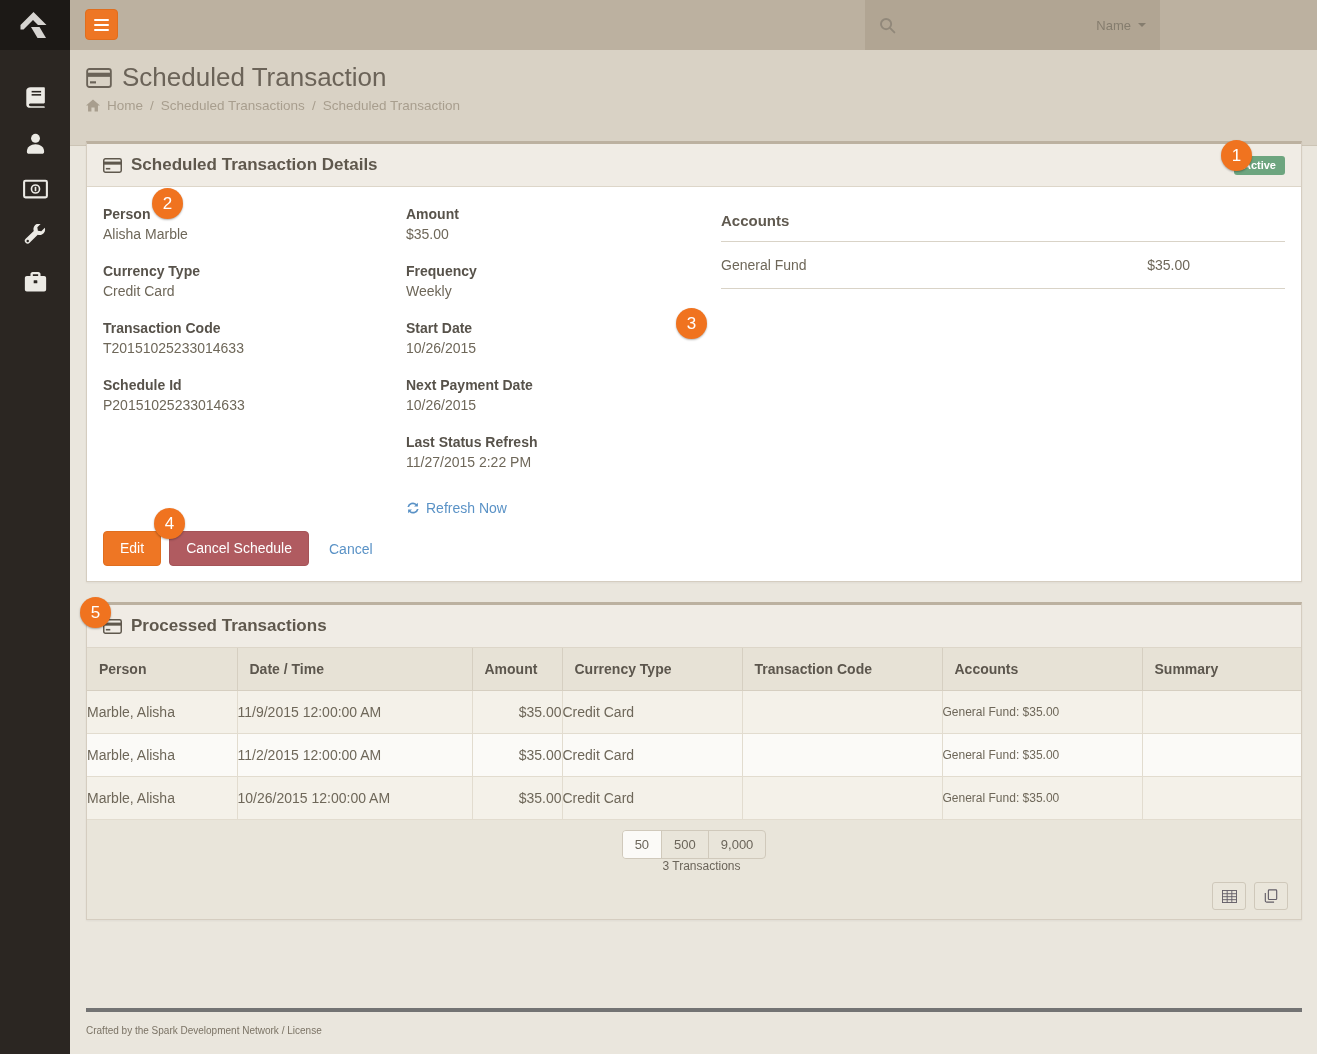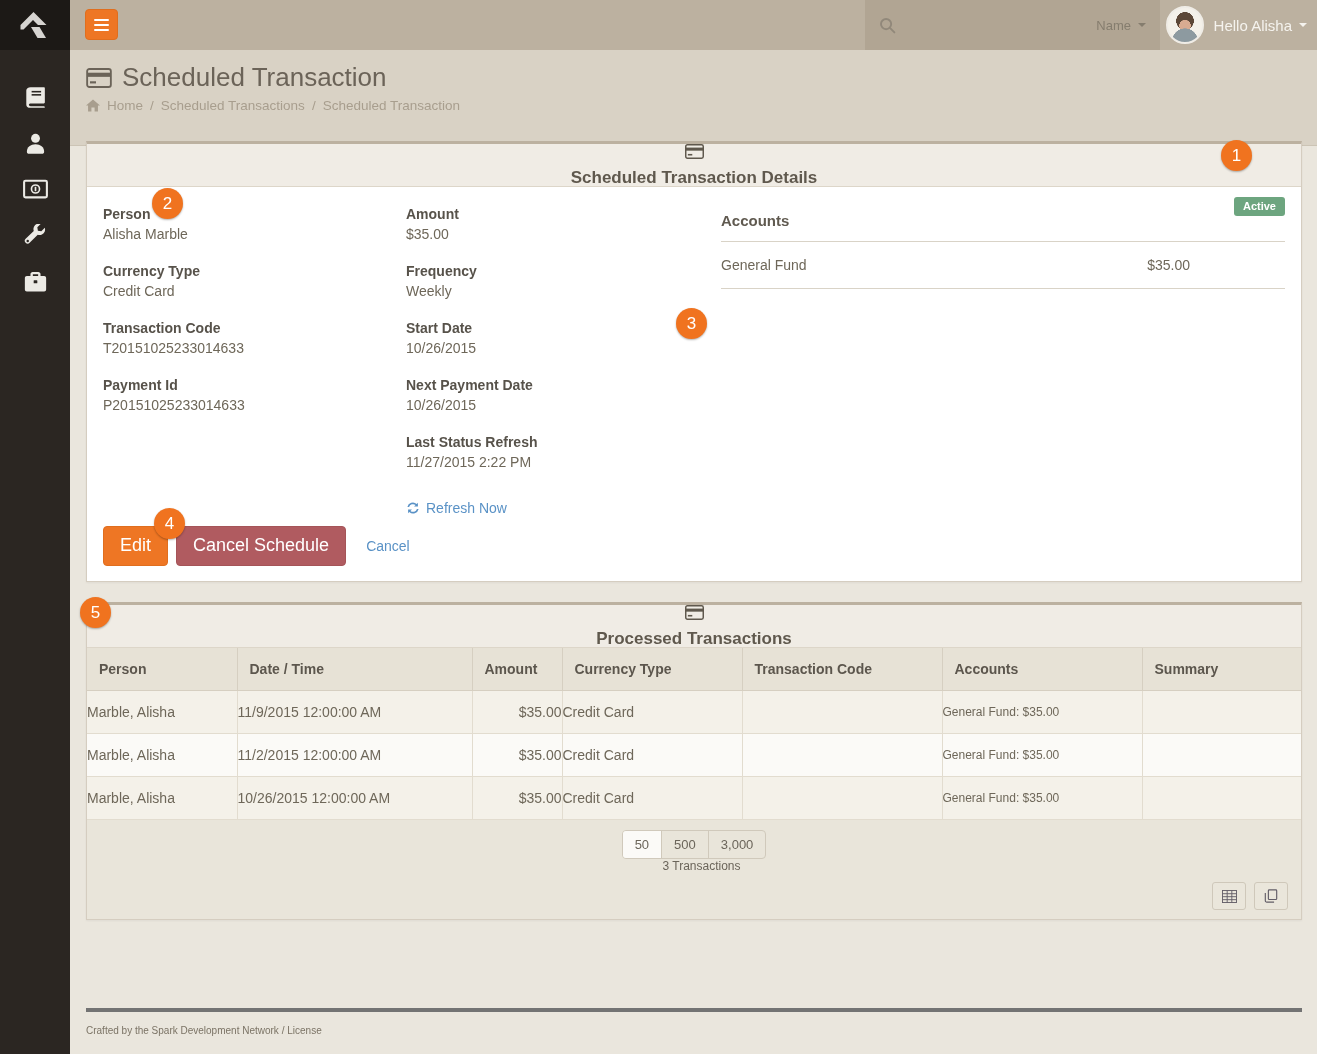--- a/index.html
+++ b/index.html
@@ -36,21 +36,21 @@
 
   
   .page-head { position:absolute; left:70px; top:50px; width:1247px; height:96px; background:#d9d2c5; border-bottom:1px solid #ccc4b5; padding:12px 0 0 16px; }
   .page-title { font-size:26px; color:#6b6358; display:flex; align-items:center; gap:10px; }
   .page-title .cc-icon { color:#6b6358; }
   .breadcrumb { margin-top:5px; font-size:13.5px; color:#a89e8e; display:flex; align-items:center; gap:7px; }
   .breadcrumb a { color:#a89e8e; text-decoration:none; cursor:pointer; }
 
   
   .panel { position:absolute; left:86px; width:1216px; background:#fff; border:1px solid #d5cdc0; border-top:3px solid #bcb1a0; box-shadow:0 1px 2px rgba(0,0,0,0.05); }
-  .panel-heading { height:43px; background:#f0ece5; border-bottom:1px solid #ddd6c9; display:flex; align-items:center; padding:0 16px; color:#5f584d; font-size:17px; font-weight:bold; gap:9px;flex-direction:column; }
+  .panel-heading { height:43px; background:#f0ece5; border-bottom:1px solid #ddd6c9; display:flex; align-items:center; padding:0 16px; color:#5f584d; font-size:17px; font-weight:bold; gap:9px; }
   .badge-success { margin-left:auto; background:#6da57f; color:#fff; font-size:11px; font-weight:bold; padding:4px 9px; border-radius:3px; line-height:1; }
 
   .panel-details { top:141px; height:441px; }
   .details-body { display:flex; padding:19px 16px 0 16px; }
   .dcol1 { width:303px; }
   .dcol2 { width:315px; }
   .dcol3 { flex:1; }
   .field { margin-bottom:21px; }
   .field .lbl { font-weight:bold; color:#57524a; margin-bottom:4px; }
   .field .val { color:#6e6759; }
@@ -59,21 +59,21 @@
 
   .accounts-head { font-size:15px; font-weight:bold; color:#605a50; padding:6px 0 12px 0; border-bottom:1px solid #d9d3c7; }
   .account-row { display:flex; align-items:center; padding:15px 0; border-bottom:1px solid #d9d3c7; }
   .account-row .aname { flex:1; }
   .account-row .aamt { padding-right:95px; }
   .created-note { margin-top:15px; line-height:1.45; color:#6e6759; }
   .created-note .ctitle { font-weight:bold; color:#57524a; }
   .created-note .byline { font-size:12.5px; color:#867f72; margin-top:3px; }
 
   .actions { position:absolute; left:16px; bottom:15px; display:flex; align-items:center; }
-  .btn { font-size:18px; padding:8px 16px; border-radius:4px; cursor:pointer; line-height:1.2; }
+  .btn { font-size:14px; padding:8px 16px; border-radius:4px; cursor:pointer; line-height:1.2; }
   .btn-edit { background:#ee7624; border:1px solid #e06e1e; color:#fff; }
   .btn-cancel-schedule { background:#b05b60; border:1px solid #a55458; color:#fff; margin-left:8px; }
   .link-cancel { color:#5a92c6; margin-left:20px; cursor:pointer; }
 
   
   .panel-grid { top:602px; height:318px; background:#e9e5da; }
   table.grid { width:100%; border-collapse:collapse; font-size:14px; color:#6e6759; table-layout:fixed; }
   table.grid th { background:#e7e2d6; text-align:left; font-weight:bold; color:#5c564d; padding:13px 12px; border:1px solid #d6cfc1; border-top:none; }
   table.grid th:first-child { border-left:none; } table.grid th:last-child { border-right:none; }
   table.grid td { padding:13px 0; border:1px solid #e2dccf; overflow:hidden; white-space:nowrap; }
@@ -172,27 +172,20 @@
       <svg width="17" height="17" viewBox="0 0 18 18">
           <circle cx="7.5" cy="7.5" r="5.4" fill="none" stroke="currentColor" stroke-width="2"></circle>
           <line x1="11.8" y1="11.8" x2="16.3" y2="16.3" stroke="currentColor" stroke-width="2" stroke-linecap="round"></line>
         </svg>
     </span>
     <span class="search-filter">
       <span>Name</span>
       <span class="caret"></span>
     </span>
   </div>
-  <div class="user-area">
-    <div class="avatar"></div>
-    <span class="greeting">
-      <span>Hello Alisha</span>
-      <span class="caret"></span>
-    </span>
-  </div>
 </div>
 
 <div class="page-head">
   <div class="page-title">
     <span class="cc-icon">
       <svg width="26" height="20" viewBox="0 0 18 14">
           <rect x="0.7" y="0.7" width="16.6" height="12.6" rx="1.6" fill="none" stroke="currentColor" stroke-width="1.3"></rect>
           <rect x="0.7" y="3.3" width="16.6" height="2.9" fill="currentColor"></rect>
           <rect x="2.7" y="9.3" width="4.2" height="1.5" fill="currentColor"></rect>
         </svg>
@@ -234,21 +227,21 @@
       </div>
       <div class="field">
         <div class="lbl">Currency Type</div>
         <div class="val">Credit Card</div>
       </div>
       <div class="field">
         <div class="lbl">Transaction Code</div>
         <div class="val">T20151025233014633</div>
       </div>
       <div class="field">
-        <div class="lbl">Payment Id</div>
+        <div class="lbl">Schedule Id</div>
         <div class="val">P20151025233014633</div>
       </div>
     </div>
 
     <div class="dcol2">
       <div class="field">
         <div class="lbl">Amount</div>
         <div class="val">$35.00</div>
       </div>
       <div class="field">
@@ -355,21 +348,21 @@
         <td class="cell-accounts">General Fund: $35.00</td>
         <td></td>
       </tr>
     </tbody>
   </table>
 
   <div class="grid-footer">
     <div class="pagesize">
       <span class="opt active">50</span>
       <span class="opt">500</span>
-      <span class="opt">3,000</span>
+      <span class="opt">9,000</span>
     </div>
     <span class="count-label">3 Transactions</span>
   </div>
 
   <div class="grid-actions">
     <div class="gbtn">
       <span>
         <svg width="15" height="13" viewBox="0 0 16 14">
             <rect x="0.5" y="0.5" width="15" height="13" fill="none" stroke="currentColor"></rect>
             <line x1="0.5" y1="4" x2="15.5" y2="4" stroke="currentColor"></line>

